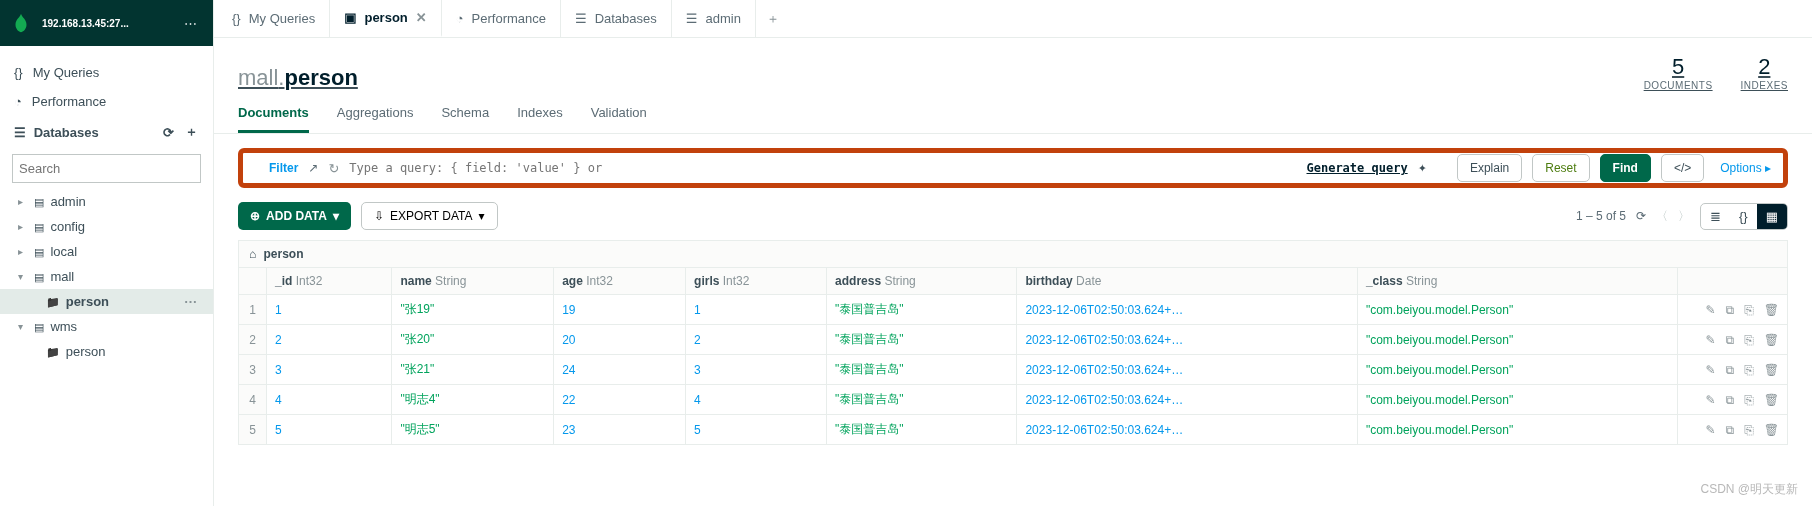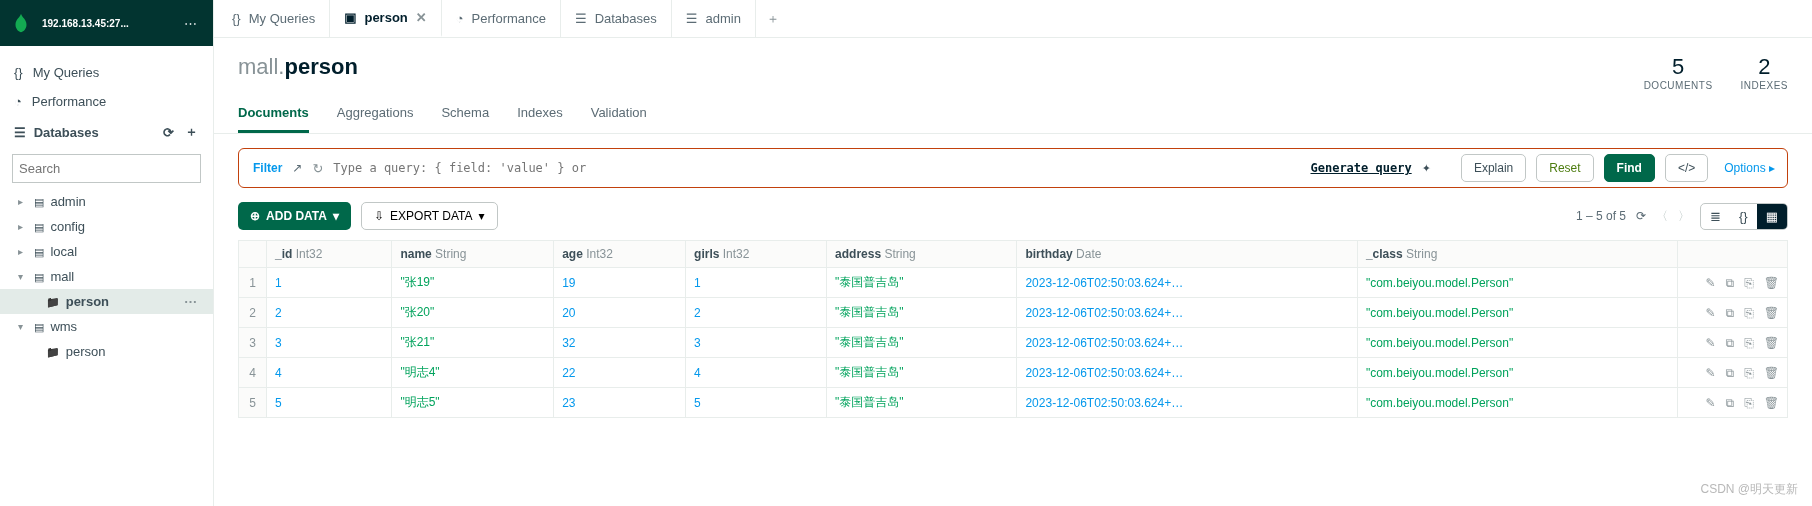--- a/index.html
+++ b/index.html
@@ -22,30 +22,30 @@
 .tree-row.active { background: #e3ebe8; font-weight: 600; }
 .tree-row .trail { margin-left: auto; color: #889397; padding-right: 6px; }
 .ic-db::before { content: "▤"; font-size: 11px; }
 .ic-folder::before { content: "📁"; filter: grayscale(1) brightness(0.3); font-size: 11px; }
 .main { flex: 1; display: flex; flex-direction: column; }
 .tabs { display: flex; border-bottom: 1px solid #e8edeb; height: 38px; align-items: stretch; padding-left: 4px; }
 .tab { display: flex; align-items: center; gap: 8px; padding: 0 14px; border-right: 1px solid #e8edeb; color: #5c6c75; cursor: pointer; font-size: 13px; }
 .tab.active { background: #fff; border-bottom: 2px solid #fff; font-weight: 600; color: #001e2b; }
 .tab .x { color: #889397; }
 .tab-plus { width: 34px; display: flex; align-items: center; justify-content: center; color: #889397; cursor: pointer; }
-.header { display: flex; align-items: flex-start; padding: 16px 24px 4px 24px; }
+.header { display: flex; align-items: flex-end; padding: 16px 24px 4px 24px; text-decoration: underline; }
 .crumb { font-size: 22px; color: #889397; }
 .crumb .strong { color: #001e2b; font-weight: 600; }
 .stats { margin-left: auto; display: flex; gap: 28px; text-align: center; }
 .stats .n { font-size: 22px; font-weight: 500; color: #001e2b; }
 .stats .l { font-size: 10px; letter-spacing: 0.5px; color: #5c6c75; }
 .subtabs { display: flex; gap: 28px; padding: 10px 24px 0 24px; border-bottom: 1px solid #e8edeb; }
 .subtab { padding-bottom: 10px; color: #5c6c75; cursor: pointer; font-size: 13px; }
 .subtab.active { color: #00684a; font-weight: 700; border-bottom: 3px solid #00684a; }
-.filter-row { display: flex; align-items: center; border: 1px solid #c2410c; border-radius: 6px; margin: 14px 24px; height: 40px; padding: 0 6px 0 14px; gap: 10px; }
+.filter-row { display: flex; align-items: center; border: 5px solid #c2410c; border-radius: 6px; margin: 14px 24px; height: 40px; padding: 0 6px 0 26px; gap: 10px; }
 .filter-lbl { color: #0498ec; font-weight: 600; font-size: 12px; }
 .filter-pop { color: #5c6c75; font-size: 12px; }
 .filter-row .hist { color: #889397; cursor: pointer; }
 .filter-input { flex: 1; border: none; outline: none; font-family: ui-monospace, Menlo, Consolas, monospace; font-size: 12px; color: #889397; }
 .gen { color: #001e2b; font-family: ui-monospace, Menlo, Consolas, monospace; font-size: 12px; font-weight: 700; text-decoration: underline; }
 .btn { border: 1px solid #c1c7c6; background: #fff; border-radius: 5px; padding: 6px 12px; font-size: 12px; cursor: pointer; color: #3d4f58; }
 .btn.green { background: #00684a; color: #fff; border-color: #00684a; font-weight: 700; }
 .btn:disabled { color: #4d7c0f; }
 .opts { color: #0498ec; font-size: 12px; cursor: pointer; padding: 0 6px; }
 .toolbar { display: flex; align-items: center; padding: 0 24px 10px 24px; gap: 10px; }
@@ -224,20 +224,24 @@
       <span class="arr">〉</span>
     </div>
     <div class="view-toggle">
       <div>≣</div>
       <div>{}</div>
       <div class="active">▦</div>
     </div>
   </div>
 
   <div class="table-wrap">
+    <div class="table-caption">
+      <span>⌂</span>
+      <span>person</span>
+    </div>
     <table>
       <thead>
           <tr id="thead-row">
             <th class="rownum"></th>
             <th>_id <span class="type">Int32</span></th>
             <th>name <span class="type">String</span></th>
             <th>age <span class="type">Int32</span></th>
             <th>girls <span class="type">Int32</span></th>
             <th>address <span class="type">String</span></th>
             <th>birthday <span class="type">Date</span></th>
@@ -279,21 +283,21 @@
                 <span>⧉</span>
                 <span>⎘</span>
                 <span>🗑</span>
               </div>
             </td>
           </tr>
           <tr>
             <td class="rownum">3</td>
             <td class="v-num">3</td>
             <td class="v-str">"张21"</td>
-            <td class="v-num">32</td>
+            <td class="v-num">24</td>
             <td class="v-num">3</td>
             <td class="v-str">"泰国普吉岛"</td>
             <td class="v-date">2023-12-06T02:50:03.624+…</td>
             <td class="v-str">"com.beiyou.model.Person"</td>
             <td class="actions-col">
               <div class="actions">
                 <span>✎</span>
                 <span>⧉</span>
                 <span>⎘</span>
                 <span>🗑</span>

